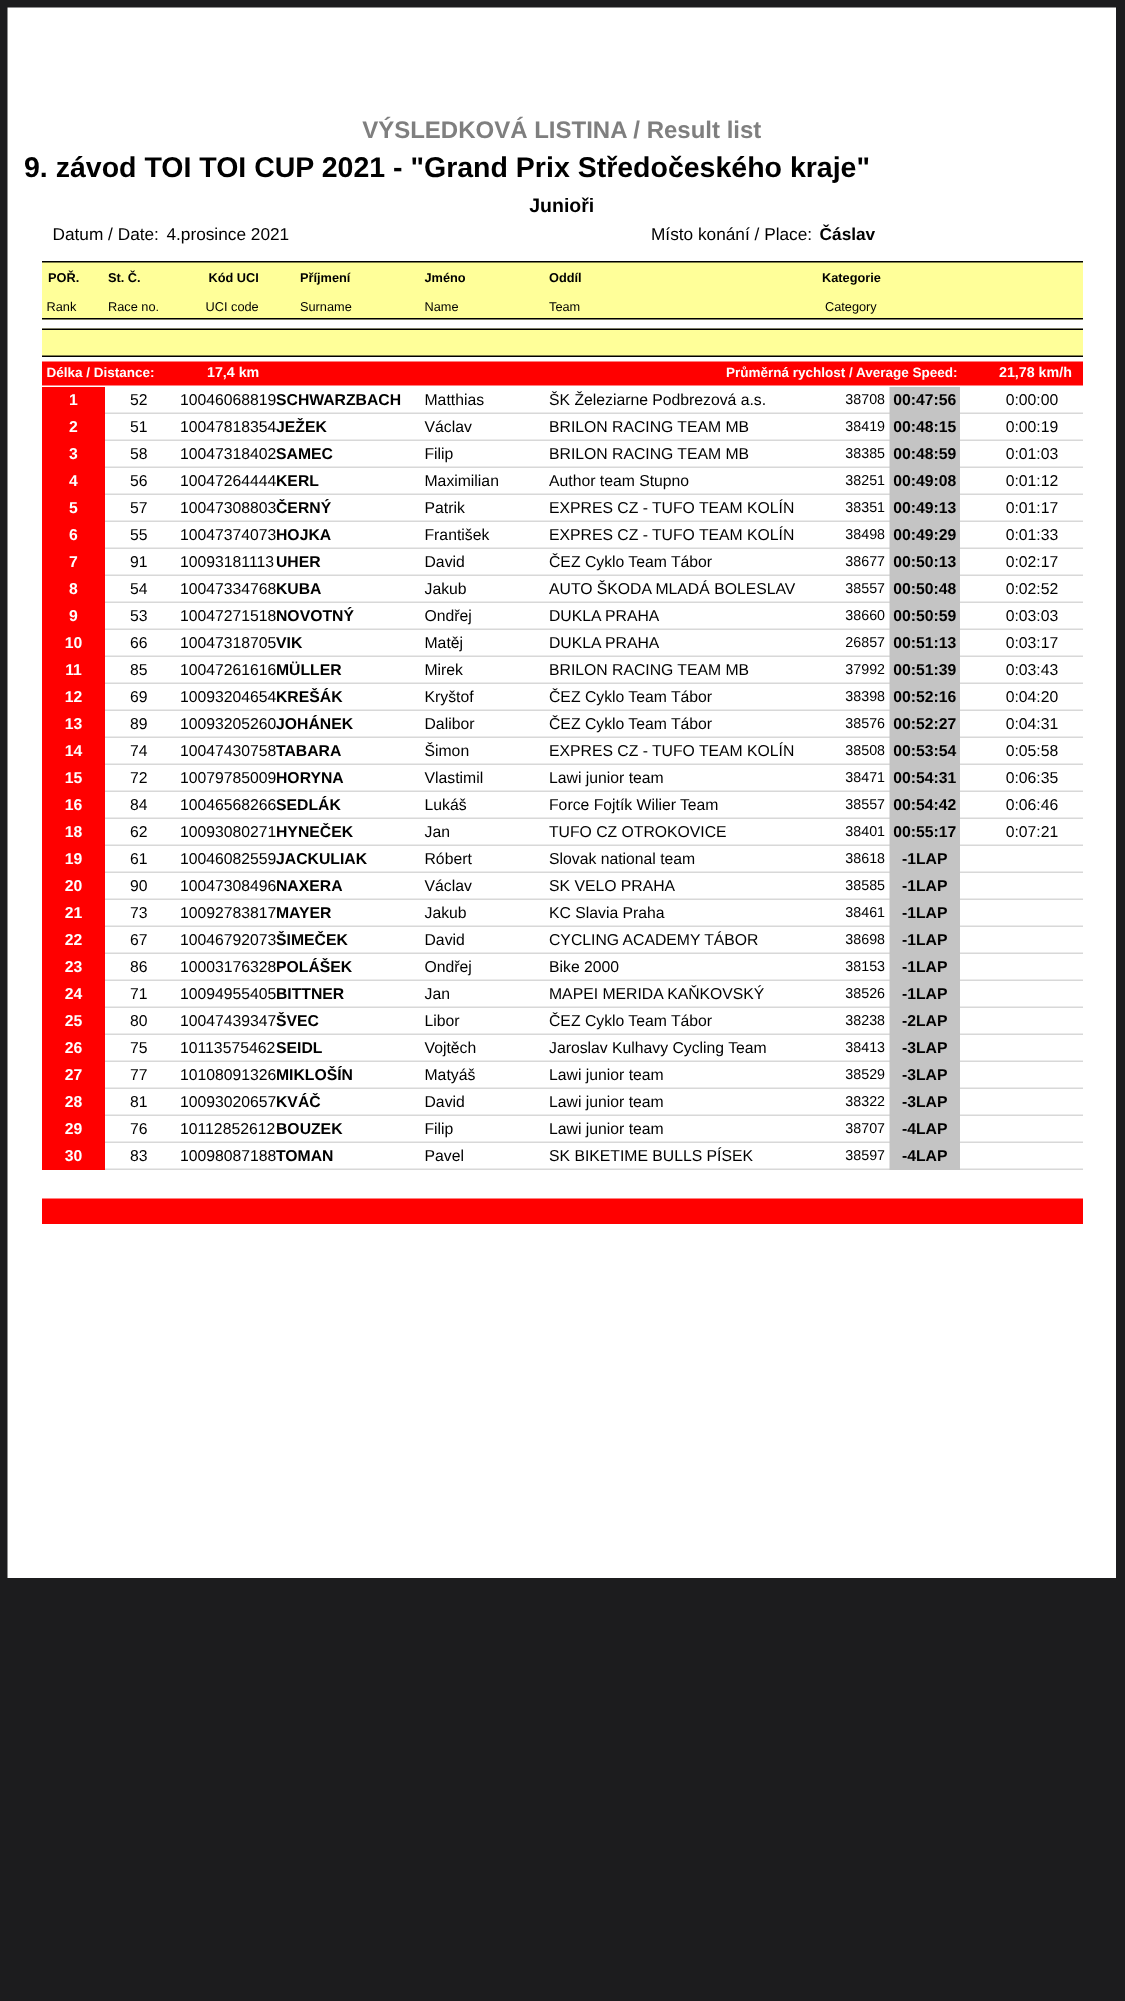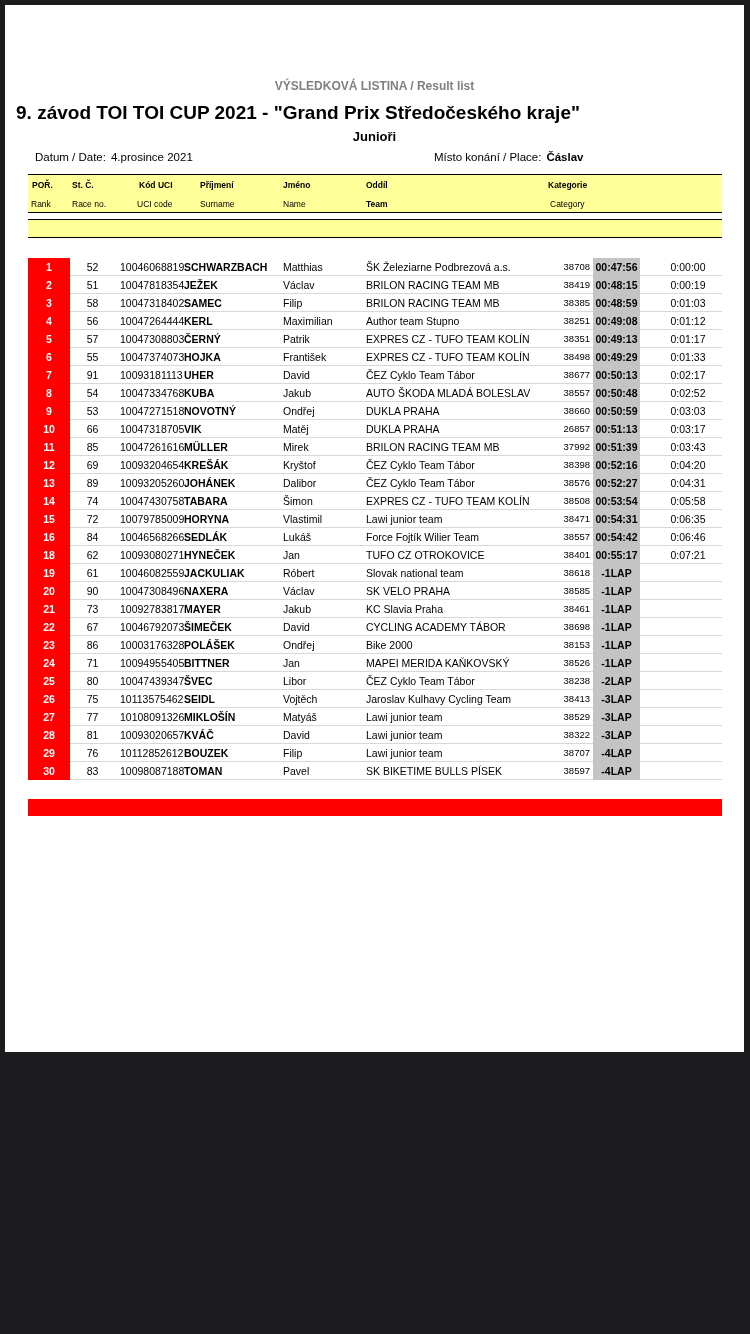--- a/index.html
+++ b/index.html
@@ -6,21 +6,21 @@
   body {
     width: 750px; height: 1334px; background: #1c1c1e; position: relative;
     font-family: "Liberation Sans", sans-serif; overflow: hidden;
   }
   .page {
     position: absolute; left: 5px; top: 5px; width: 739px; height: 1047px;
     background: #ffffff;
   }
   .title-small {
     position: absolute; left: 0; width: 739px; top: 74px; text-align: center;
-    font-size: 12px; font-weight: bold; color: #7f7f7f;
+    font-size: 16px; font-weight: bold; color: #7f7f7f;
   }
   .title-main {
     position: absolute; left: 0; width: 586px; top: 97px; text-align: center;
     font-size: 19px; font-weight: bold; color: #000;
   }
   .title-cat {
     position: absolute; left: 0; width: 739px; top: 124px; text-align: center;
     font-size: 13px; font-weight: bold; color: #000;
   }
   .meta { position: absolute; top: 146px; font-size: 11.5px; color: #000; }
@@ -90,26 +90,32 @@
     <span class="hcell s" style="left:3px;">Rank</span>
     <span class="hcell b" style="left:44px;">St. Č.</span>
     <span class="hcell s" style="left:44px;">Race no.</span>
     <span class="hcell b" style="left:111px;">Kód UCI</span>
     <span class="hcell s" style="left:109px;">UCI code</span>
     <span class="hcell b" style="left:172px;">Příjmení</span>
     <span class="hcell s" style="left:172px;">Surname</span>
     <span class="hcell b" style="left:255px;">Jméno</span>
     <span class="hcell s" style="left:255px;">Name</span>
     <span class="hcell b" style="left:338px;">Oddíl</span>
-    <span class="hcell s" style="left:338px;font-weight:bold;">Team</span>
+    <span class="hcell s" style="left:338px;">Team</span>
     <span class="hcell b" style="left:520px;">Kategorie</span>
     <span class="hcell s" style="left:522px;">Category</span>
   </div>
   <div class="hdr-band hdr2"></div>
 
+  <div class="red-row dist-row">
+    <span style="left:3px;">Délka / Distance:</span>
+    <span style="left:110px; font-size:9.5px;">17,4 km</span>
+    <span style="left:456px;">Průměrná rychlost / Average Speed:</span>
+    <span style="left:638px; font-size:9.5px;">21,78 km/h</span>
+  </div>
 
   <div class="rows" id="rows">
       <div class="row">
         <span class="rank">1</span>
         <span class="rno">52</span>
         <span class="uci">10046068819</span>
         <span class="sur">SCHWARZBACH</span>
         <span class="nam">Matthias</span>
         <span class="team">ŠK Železiarne Podbrezová a.s.</span>
         <span class="cat">38708</span>

